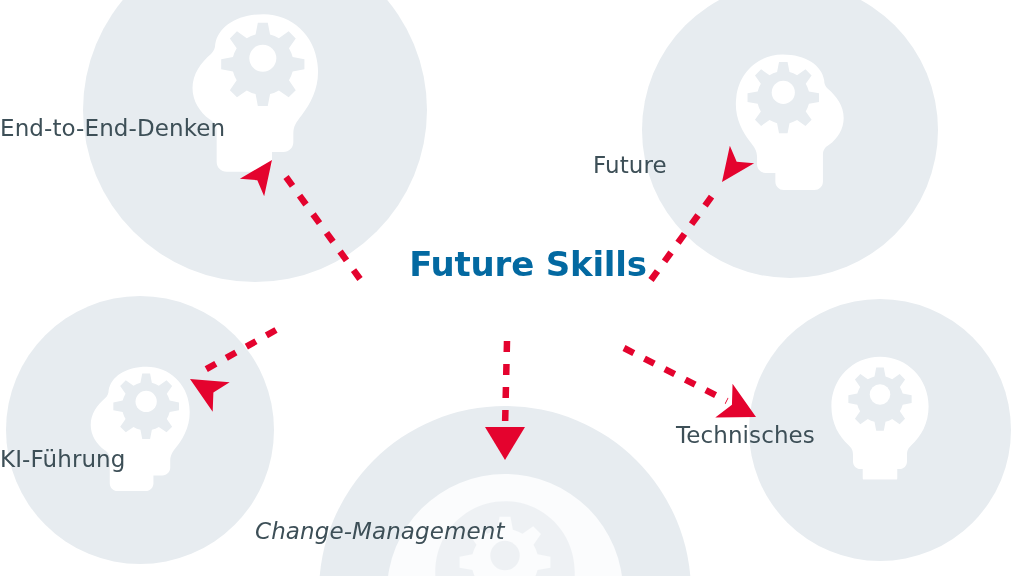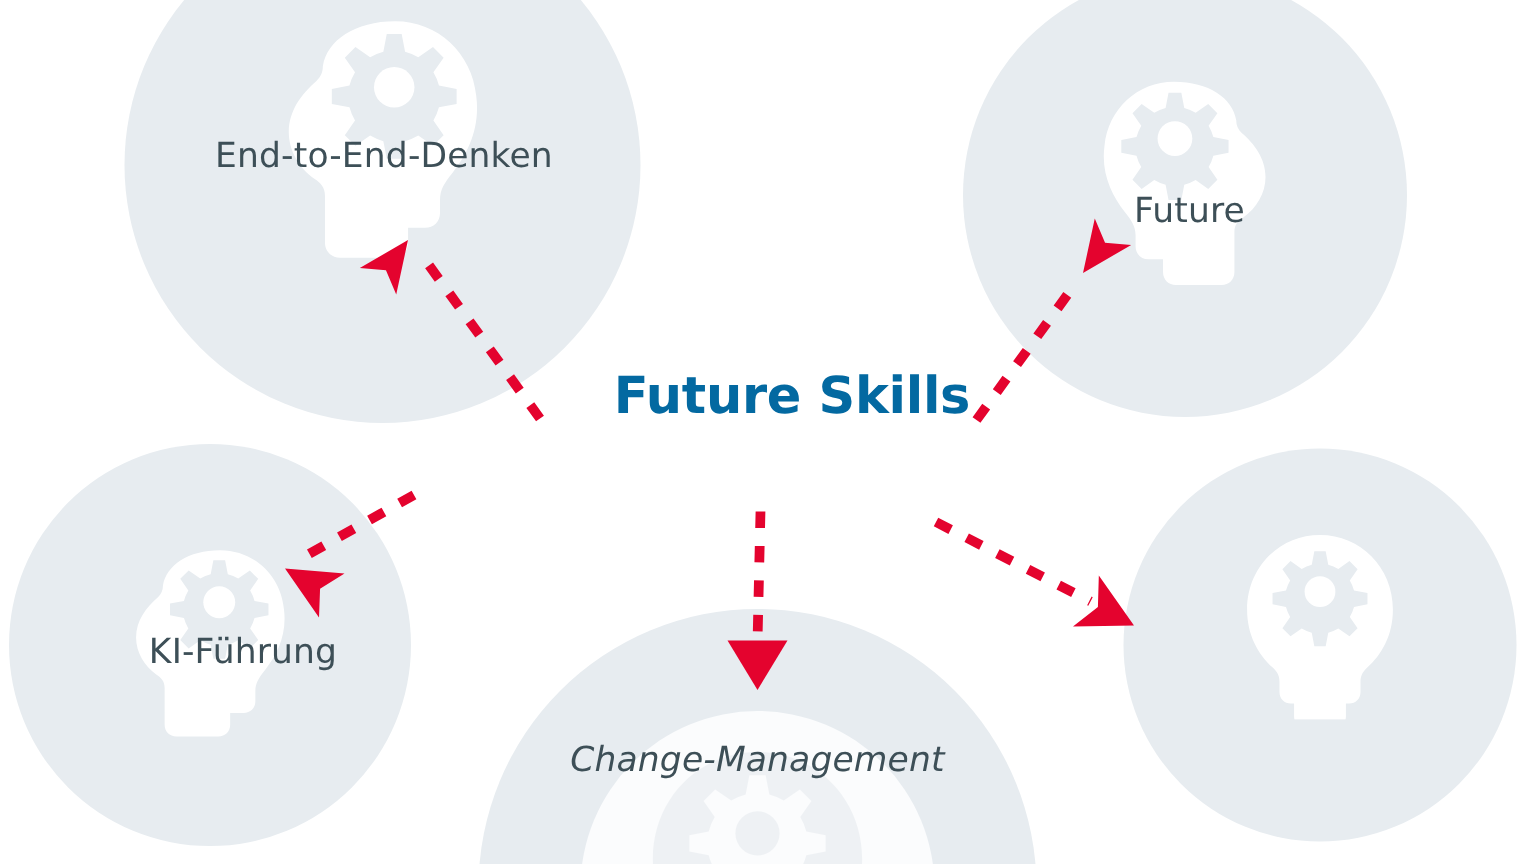--- a/index.html
+++ b/index.html
@@ -19,29 +19,30 @@
   }
   #stage svg.layer {
     position: absolute;
     top: 0;
     left: 0;
     width: 1024px;
     height: 576px;
   }
   .node-label {
     position: absolute;
-    text-align: center;
+    text-align: left;
     color: #3d4f57;
     font-family: "DejaVu Sans", sans-serif;
     font-weight: 400;
     font-size: 23px;
     line-height: 1.35;
     letter-spacing: 0.1px;
     white-space: nowrap;
     pointer-events: none;
+    margin-top: 24px;
   }
   #center-title {
     position: absolute;
     text-align: center;
     color: #0369a1;
     font-family: "DejaVu Sans", sans-serif;
     font-weight: 700;
     font-size: 34px;
     line-height: 1.28;
     letter-spacing: -0.2px;
@@ -259,29 +260,29 @@
 
   <div class="node-label" style="left:0; top:89px; width:512px;">
     <span>End-to-End-Denken</span>
   </div>
 
   <div class="node-label" style="left:593px; top:95px; width:400px;">
     <br>
     <span>Future</span>
   </div>
 
-  <div class="node-label" style="left:0; top:420px; width:268px;padding-left:28px;">
+  <div class="node-label" style="left:0; top:420px; width:268px;">
     <span>KI-Führung</span>
   </div>
 
   <div class="node-label" style="left:255px; top:492px; width:500px;font-style:italic;">
     <span>Change-Management</span>
   </div>
 
   <div class="node-label" style="left:676px; top:396px; width:400px;">
-    <br>
+    <span>Technisches</span><br>
   </div>
 
   <div id="center-title" style="left:0; top:243px; width:1024px;">
     <span>Future Skills</span>
   </div>
 
 </div>
 
 </body></html>

